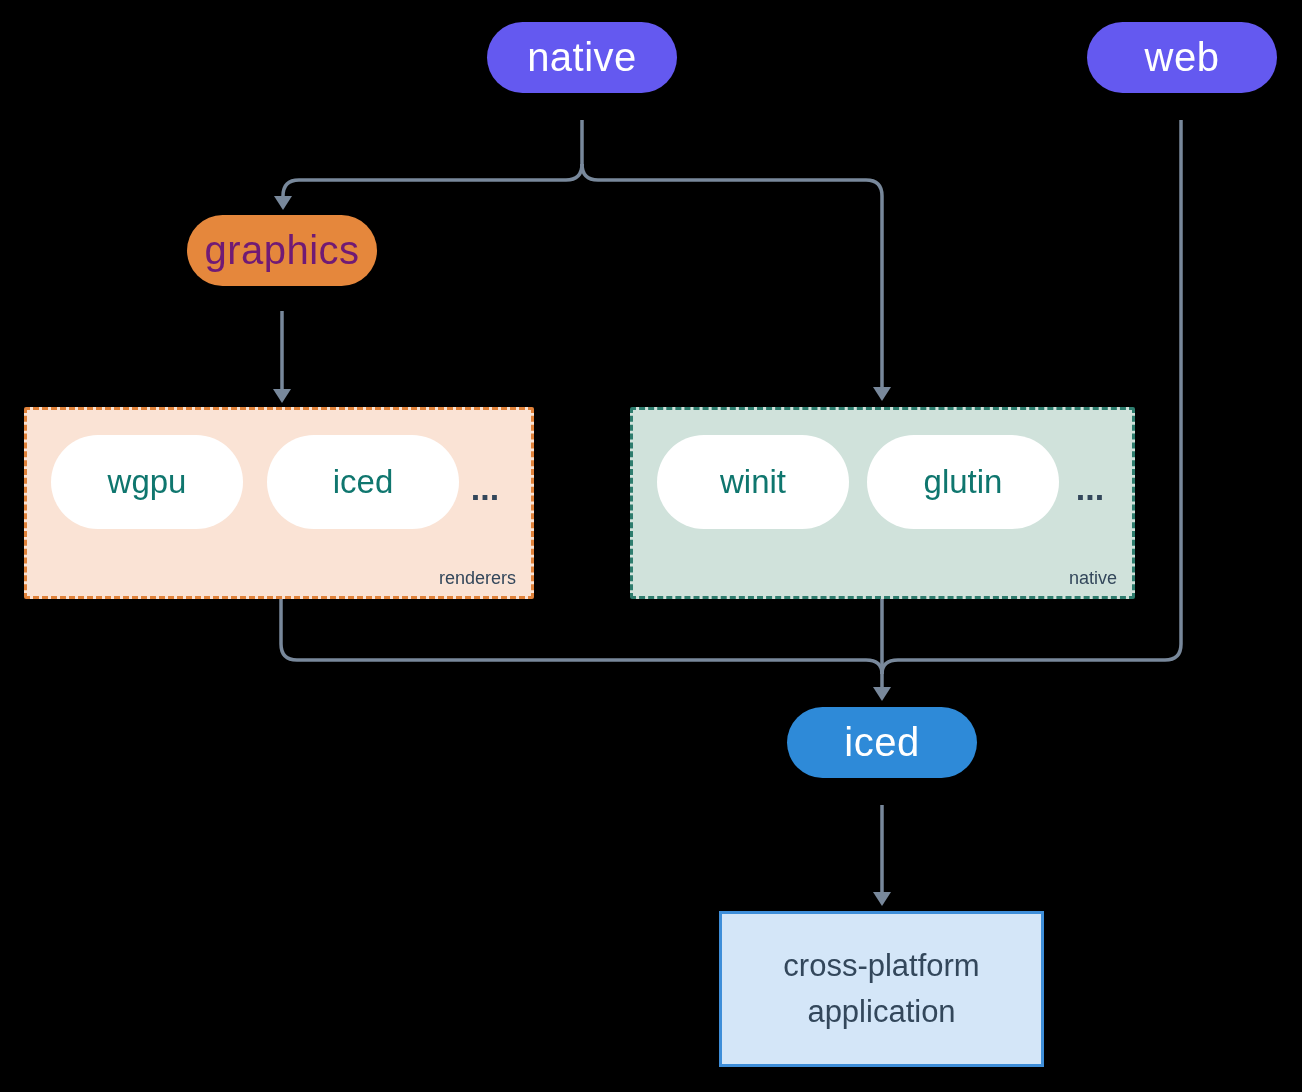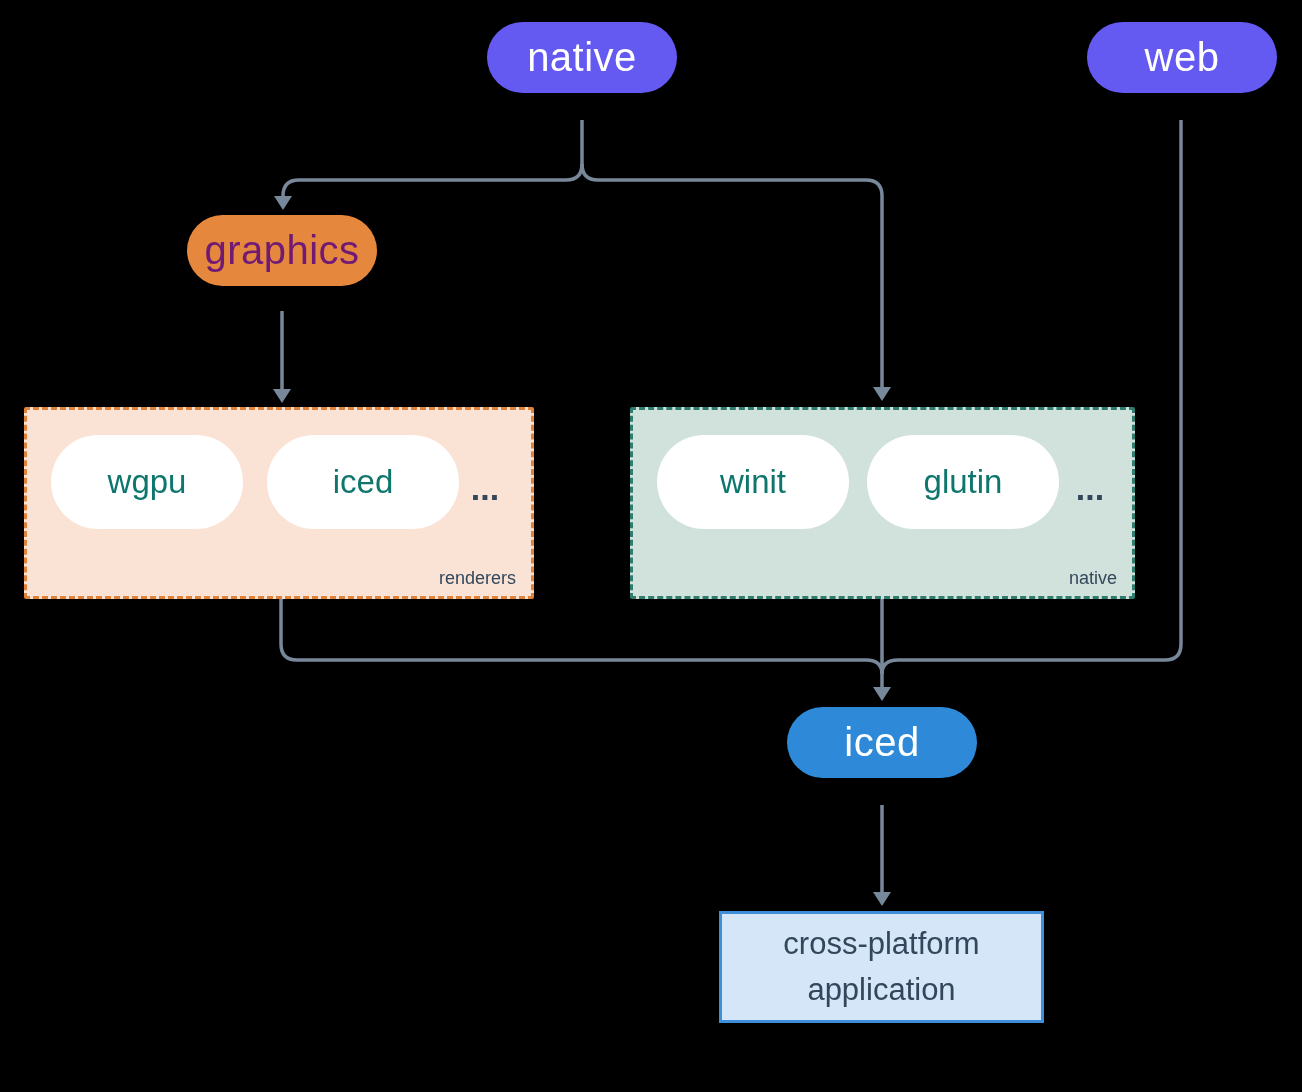--- a/index.html
+++ b/index.html
@@ -55,21 +55,21 @@
   .node-web      { left: 1087px; top: 22px;  }
   .node-graphics { left: 187px;  top: 215px; }
   .node-iced     { left: 787px;  top: 707px; }
 
   .node-wgpu   { left: 24px;  top: 25px; }
   .node-glow   { left: 240px; top: 25px; }
   .node-winit  { left: 24px;  top: 25px; }
   .node-glutin { left: 234px; top: 25px; }
 
   .app-box {
-    position: absolute; left: 719px; top: 911px; width: 325px; height: 112px;
+    position: absolute; left: 719px; top: 911px; width: 325px; height: 156px;
     background: #D4E6F8; border: 3px solid #3E8ED9;
     display: flex; flex-direction: column; align-items: center; justify-content: center;
     color: #33475B; font-size: 31px; line-height: 1.5; text-align: center;
   }
 </style>
 </head>
 <body>
 
 <div class="canvas">
 

